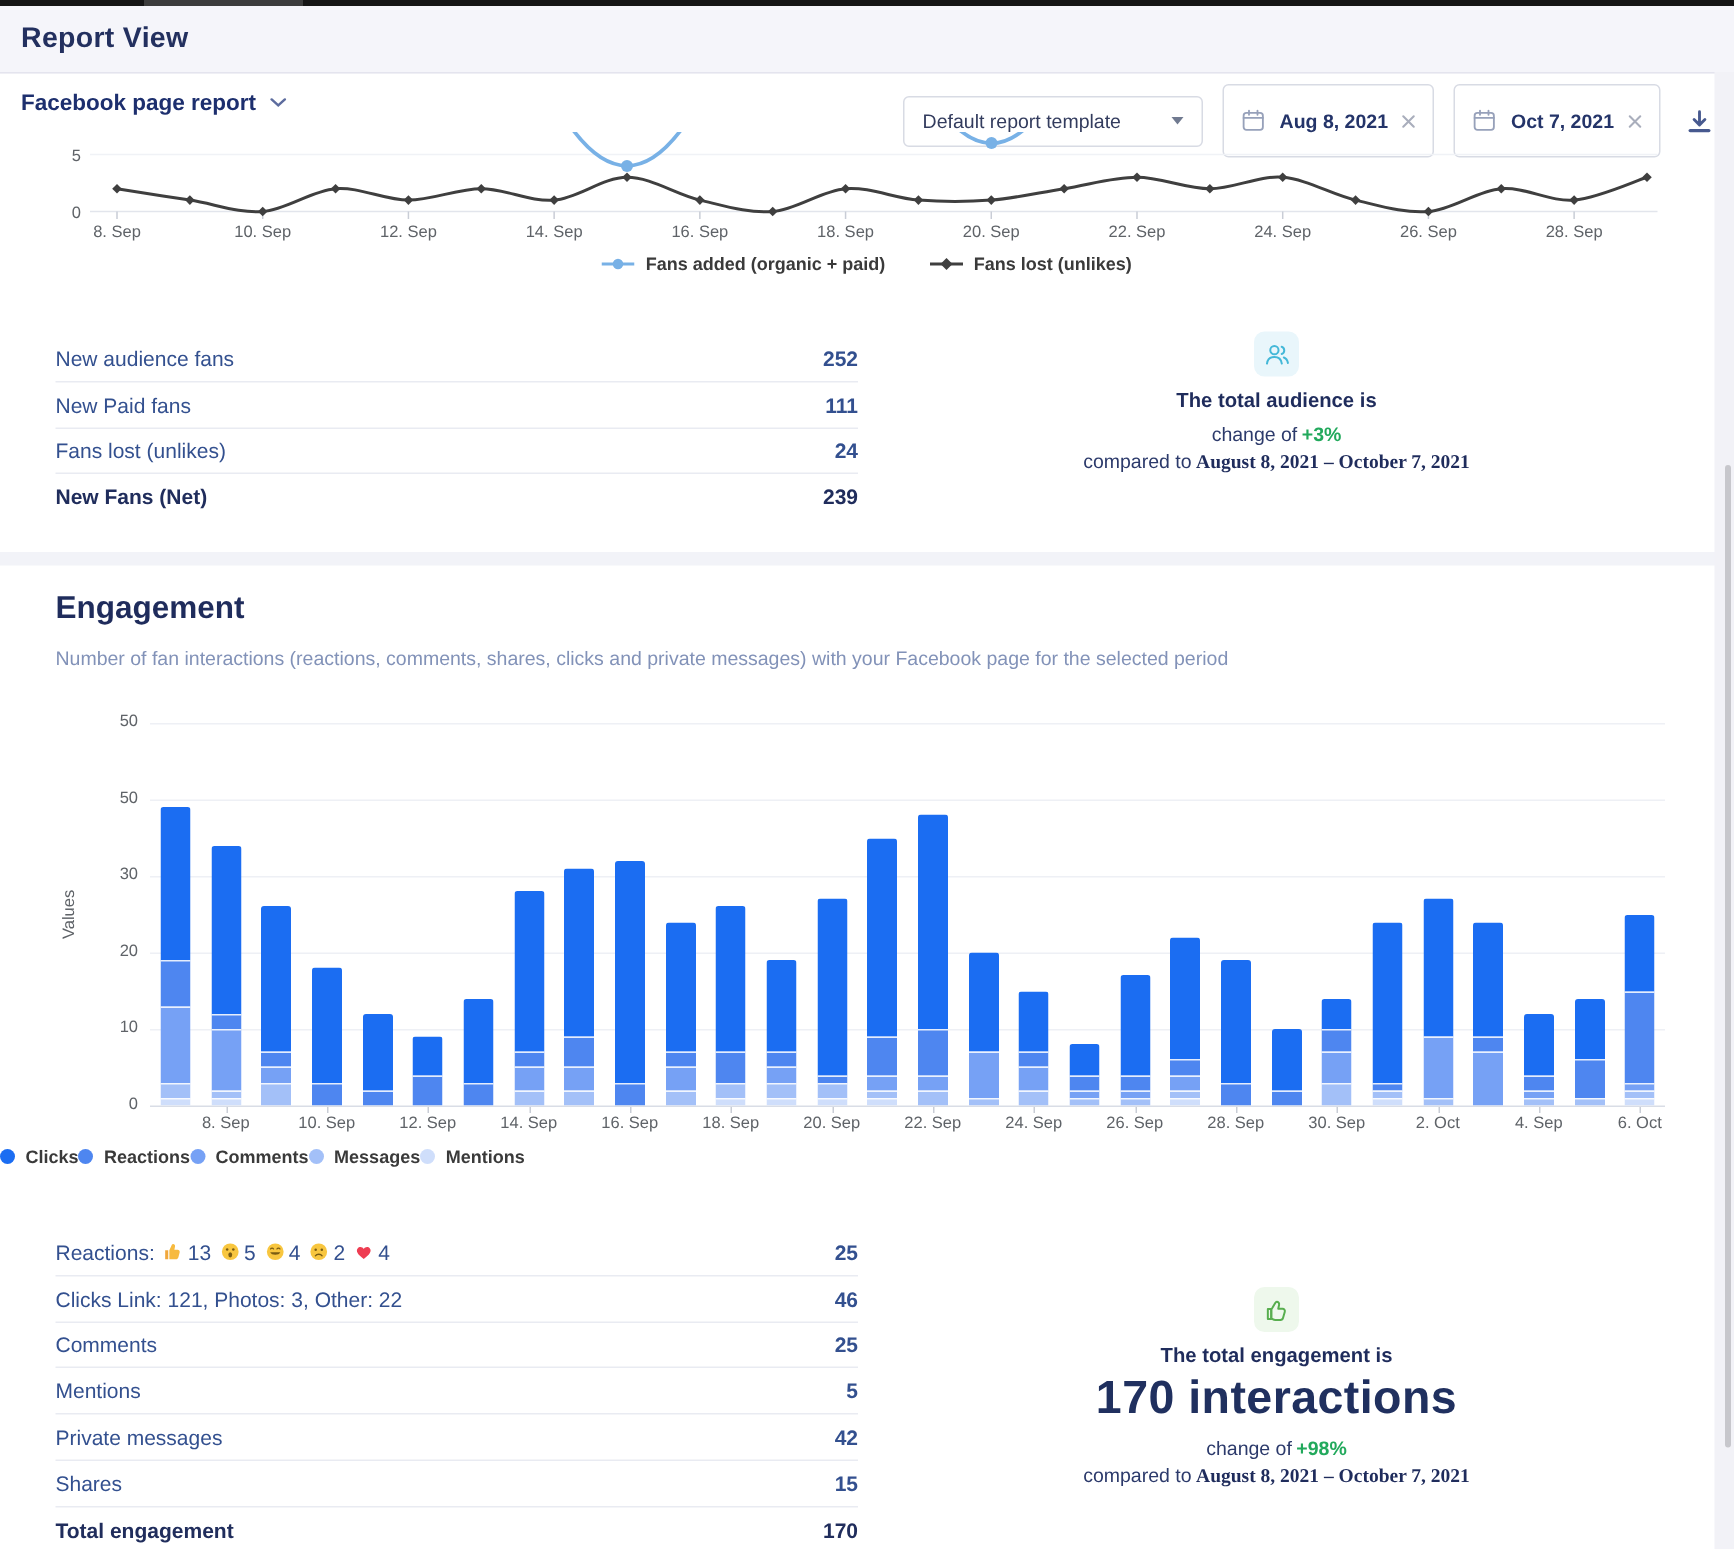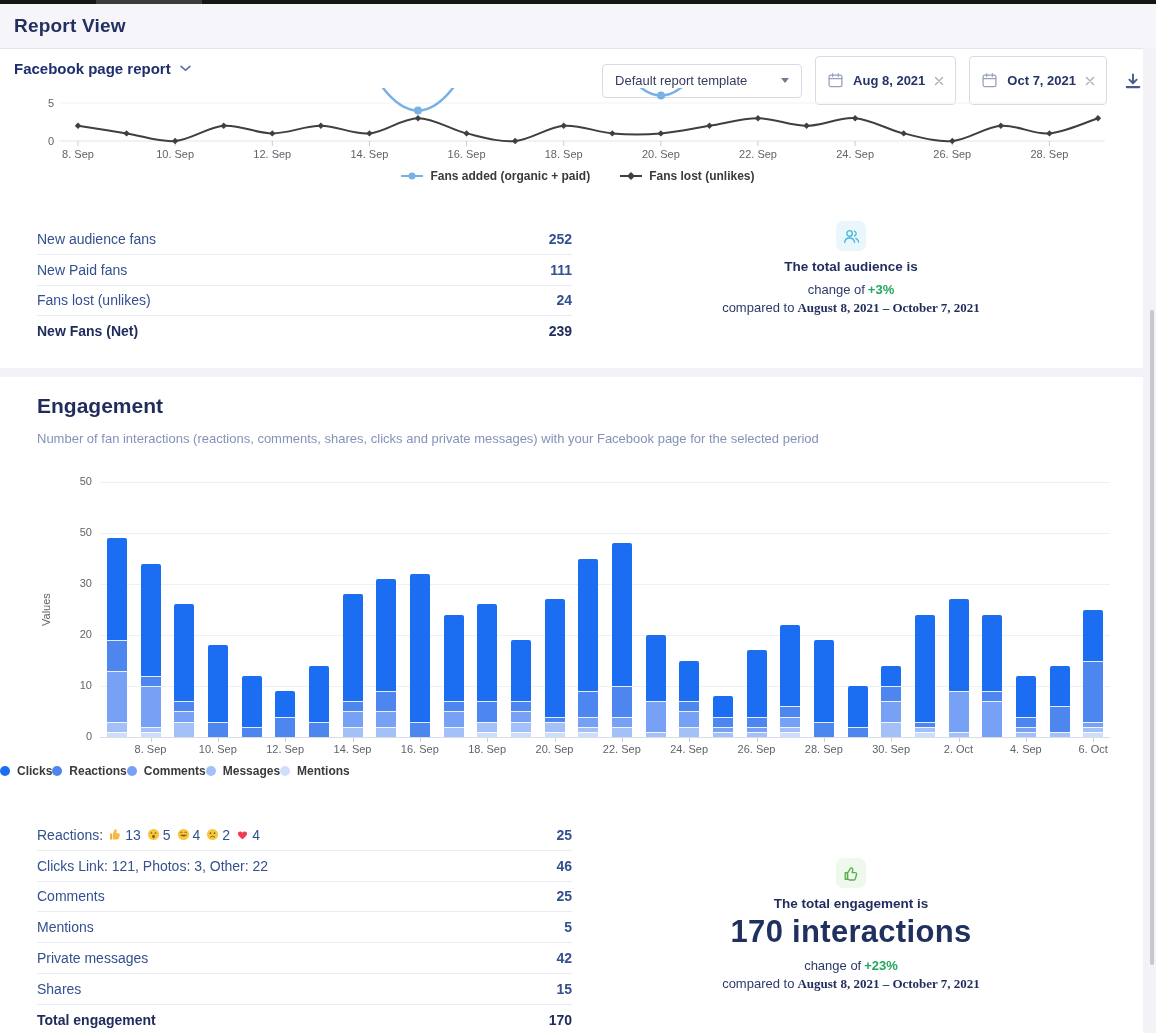--- a/index.html
+++ b/index.html
@@ -546,20 +546,20 @@
     <div class="sum-icon-box green">
       <svg viewBox="0 0 20 20" width="19" height="19">
           <g fill="none" stroke="#58ae4f" stroke-width="1.4" stroke-linejoin="round" stroke-linecap="round">
             <path d="M3.4 9.2h2.4v7H3.4z"></path>
             <path d="M5.8 15.6l1.3.8c.4.3 1 .4 1.5.4h3.6c.9 0 1.7-.6 1.9-1.5l1.2-4.2c.3-1.1-.5-2.1-1.6-2.1h-3l.6-2.9c.2-1-.6-2-1.6-2-.4 0-.8.3-1 .7L6.5 8.5 5.8 9.2z"></path>
           </g>
         </svg>
     </div>
     <div class="sum-intro">The total engagement is</div>
     <div class="sum-headline">170 interactions</div>
-    <div class="sum-change"><span>change of</span><span class="green-val">+23%</span></div>
+    <div class="sum-change"><span>change of</span><span class="green-val">+98%</span></div>
     <div class="sum-compare"><span>compared to</span><b>August 8, 2021 – October 7, 2021</b></div>
   </div>
 
   <div class="right-strip"></div>
   <div class="scrollbar-thumb"></div>
 
 </div>
 
 </body></html>

